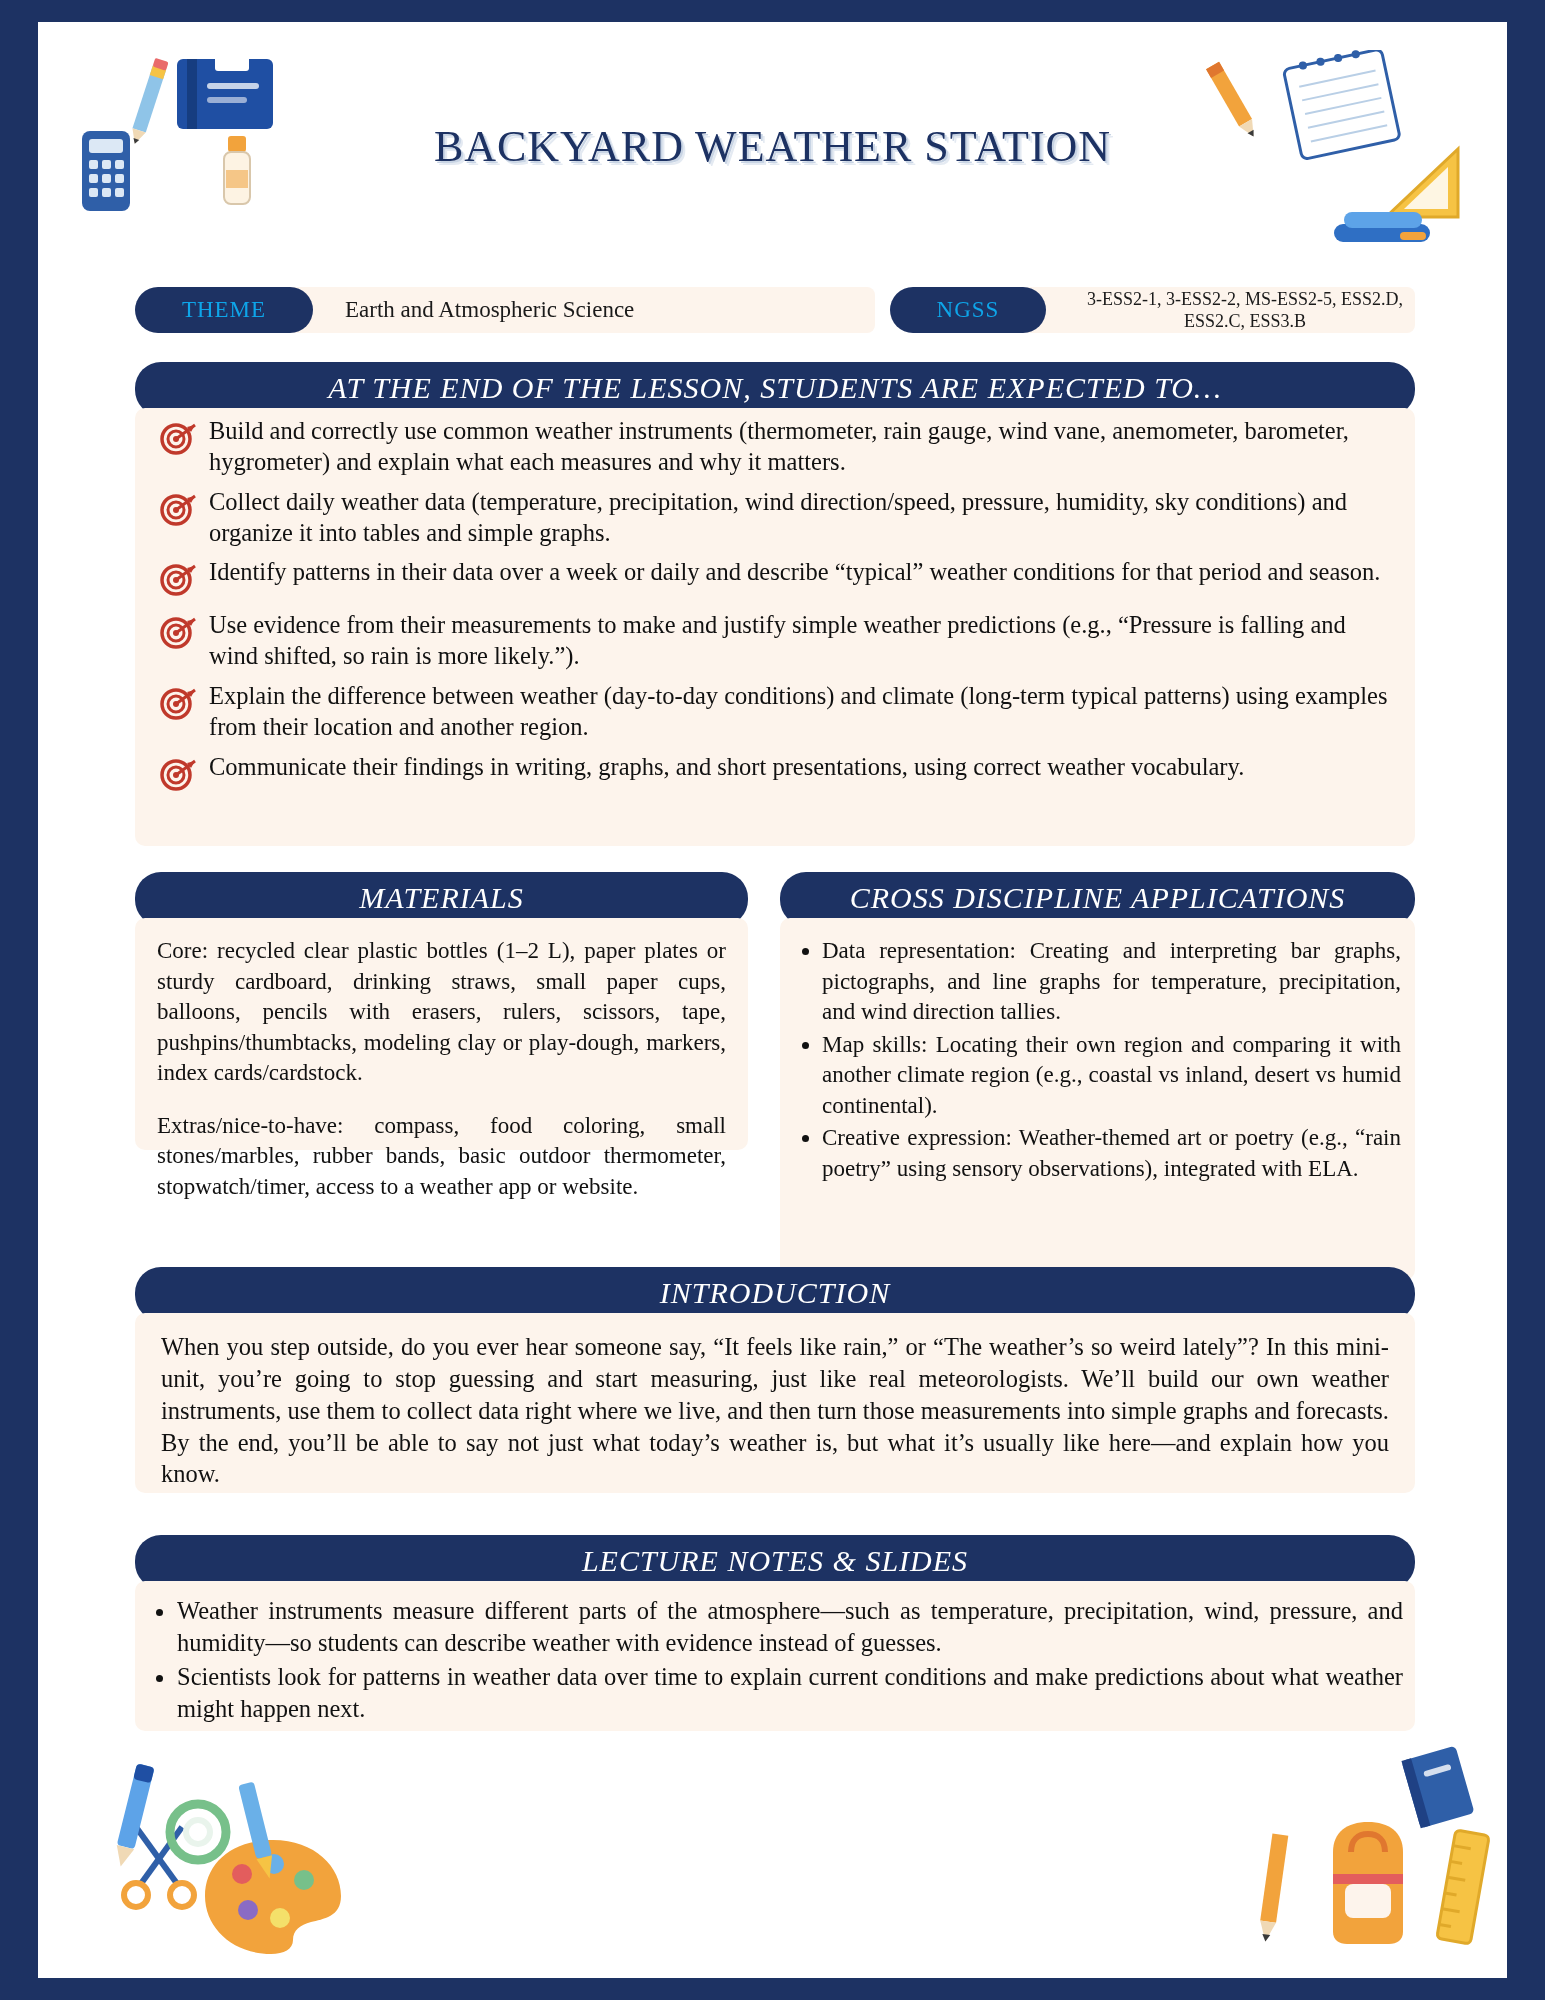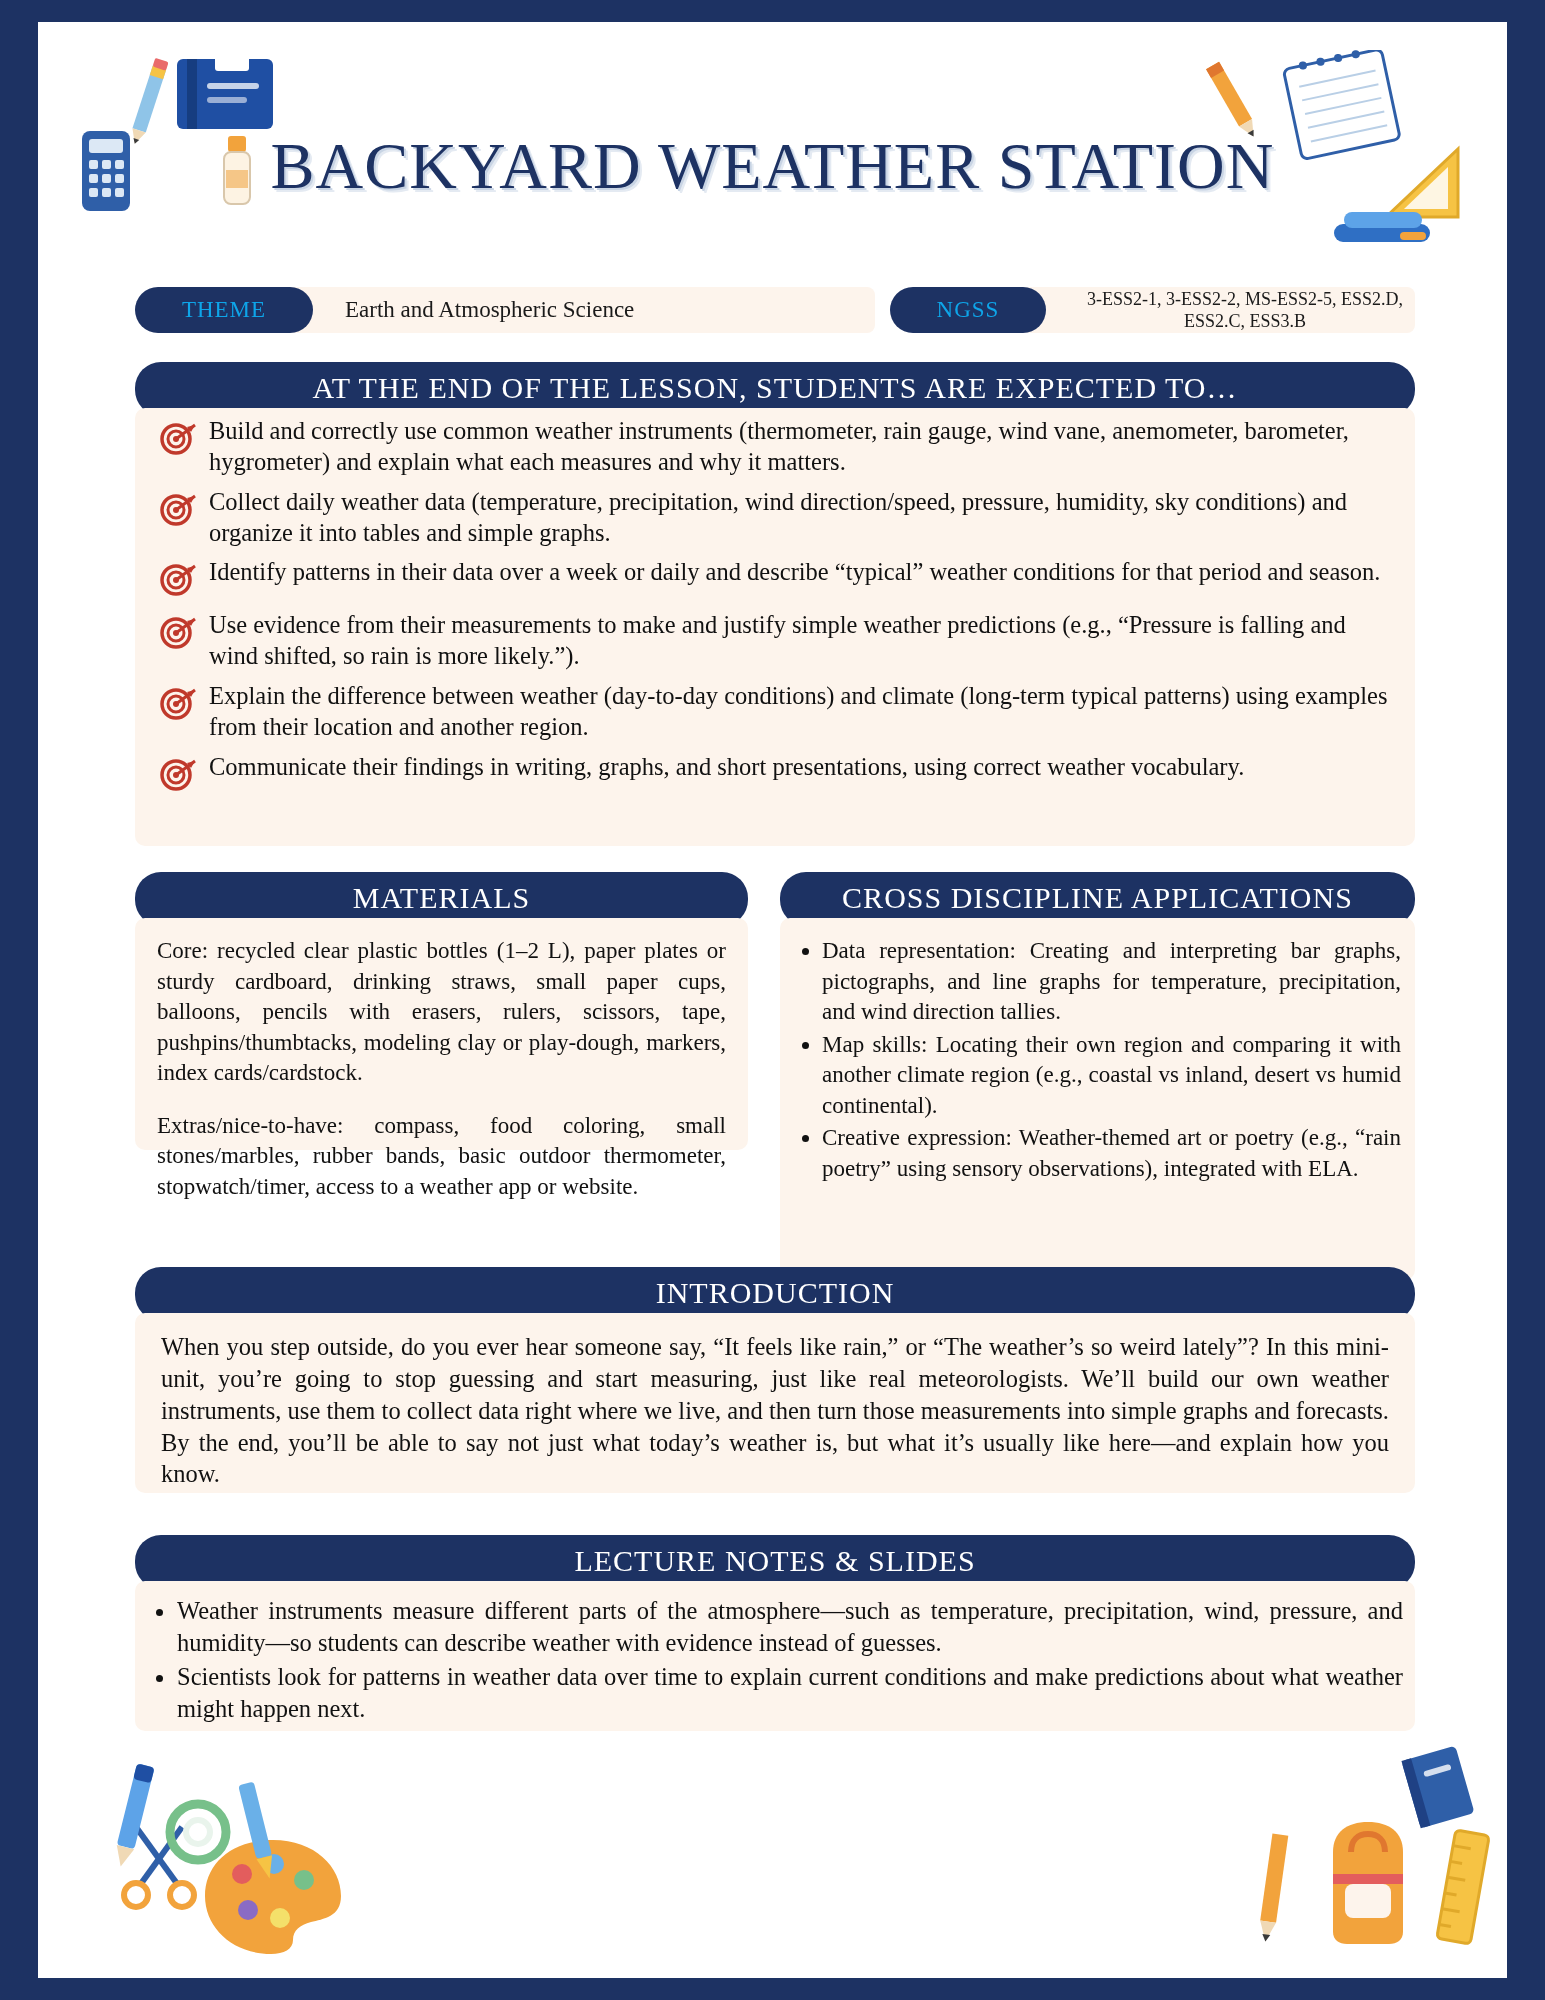--- a/index.html
+++ b/index.html
@@ -27,25 +27,25 @@
 
   .title-wrap {
     position: absolute;
     top: 90px;
     left: 0;
     width: 1469px;
     text-align: center;
   }
   .title {
     font-family: "Liberation Serif", serif;
-    font-size: 66px;
+    font-size: 44px;
     letter-spacing: 1px;
     color: #1d3263;
     text-shadow: 2px 2px 0 #c8d4e4, 4px 4px 0 #e4eaf2;
-    margin: 16px;
+    margin: 9px;
     font-weight: normal;
   }
 
   
   .meta-row {
     position: absolute;
     top: 265px;
     left: 97px;
     width: 1280px;
     height: 50px;
@@ -93,20 +93,21 @@
   .section-header {
     background: #1d3263;
     color: #ffffff;
     border-radius: 26px;
     text-align: center;
     font-size: 30px;
     letter-spacing: 1px;
     padding: 9px 0 11px;
     position: absolute;
     box-sizing: border-box;
+    font-style: italic;
   }
   .panel {
     background: #fdf4ec;
     border-radius: 10px;
     position: absolute;
     box-sizing: border-box;
   }
 
   
   #obj-header { top: 340px; left: 97px; width: 1280px; }

